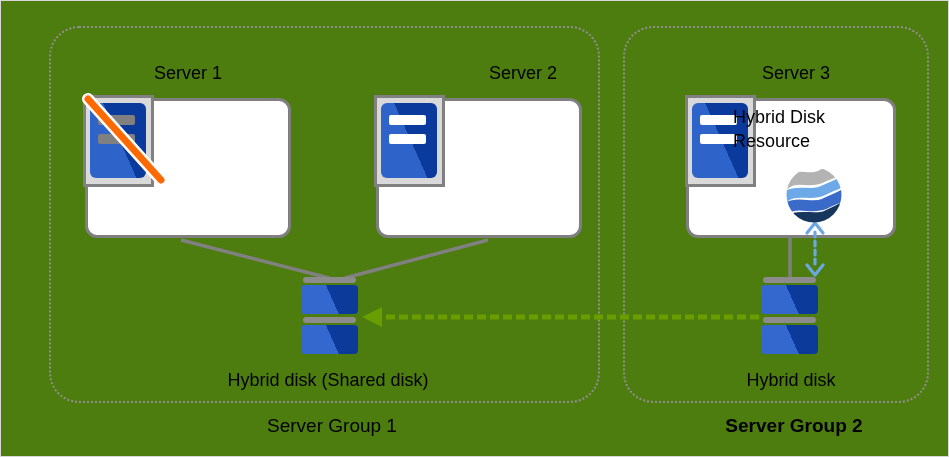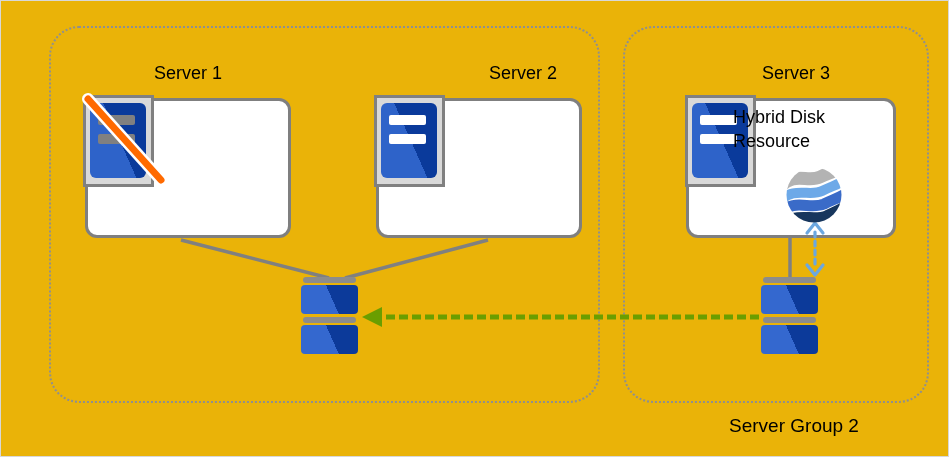--- a/index.html
+++ b/index.html
@@ -1,17 +1,17 @@
 <!DOCTYPE html>
 <html><head>
 <meta charset="utf-8">
 <style>
   html,body{margin:0;padding:0;background:#fff;}
   .canvas{
-    position:relative;width:947px;height:455px;background:#eab308;
+    position:relative;width:947px;height:455px;background:#4d7c0f;
     border:1px solid #d8d8d8;overflow:hidden;
     font-family:"Liberation Sans",sans-serif;color:#000;
   }
   .group{
     position:absolute;border:2px dotted #8f8f8f;border-radius:30px;
     background:transparent;box-sizing:border-box;
   }
   .group1{left:48px;top:25px;width:551px;height:377px;}
   .group2{left:622px;top:25px;width:306px;height:377px;}
   .lbl{position:absolute;font-size:18px;line-height:20px;white-space:nowrap;transform:translateX(-50%);}
@@ -137,16 +137,19 @@
     <div class="mid"></div>
     <div class="platter p2"></div>
   </div>
   <div class="disk disk2">
     <div class="lid"></div>
     <div class="platter p1"></div>
     <div class="mid"></div>
     <div class="platter p2"></div>
   </div>
 
+  <div class="lbl" style="left:327px;top:369px;">Hybrid disk (Shared disk)</div>
+  <div class="lbl" style="left:790px;top:369px;">Hybrid disk</div>
 
-  <div class="grp-lbl" style="left:793px;">Server Group 2</div>
+  <div class="grp-lbl" style="left:331px;">Server Group 1</div>
+  <div class="grp-lbl" style="left:793px;font-weight:bold;">Server Group 2</div>
 
 </div>
 
 </body></html>

